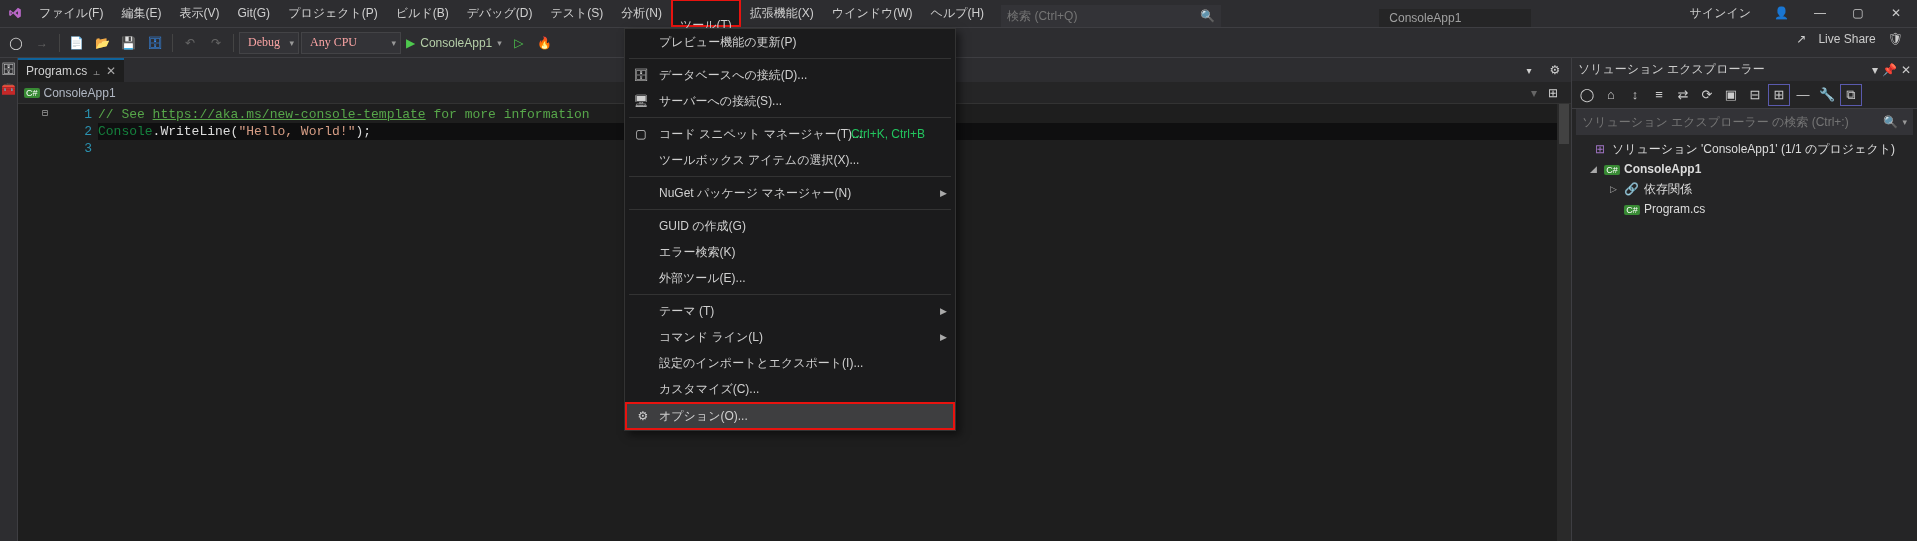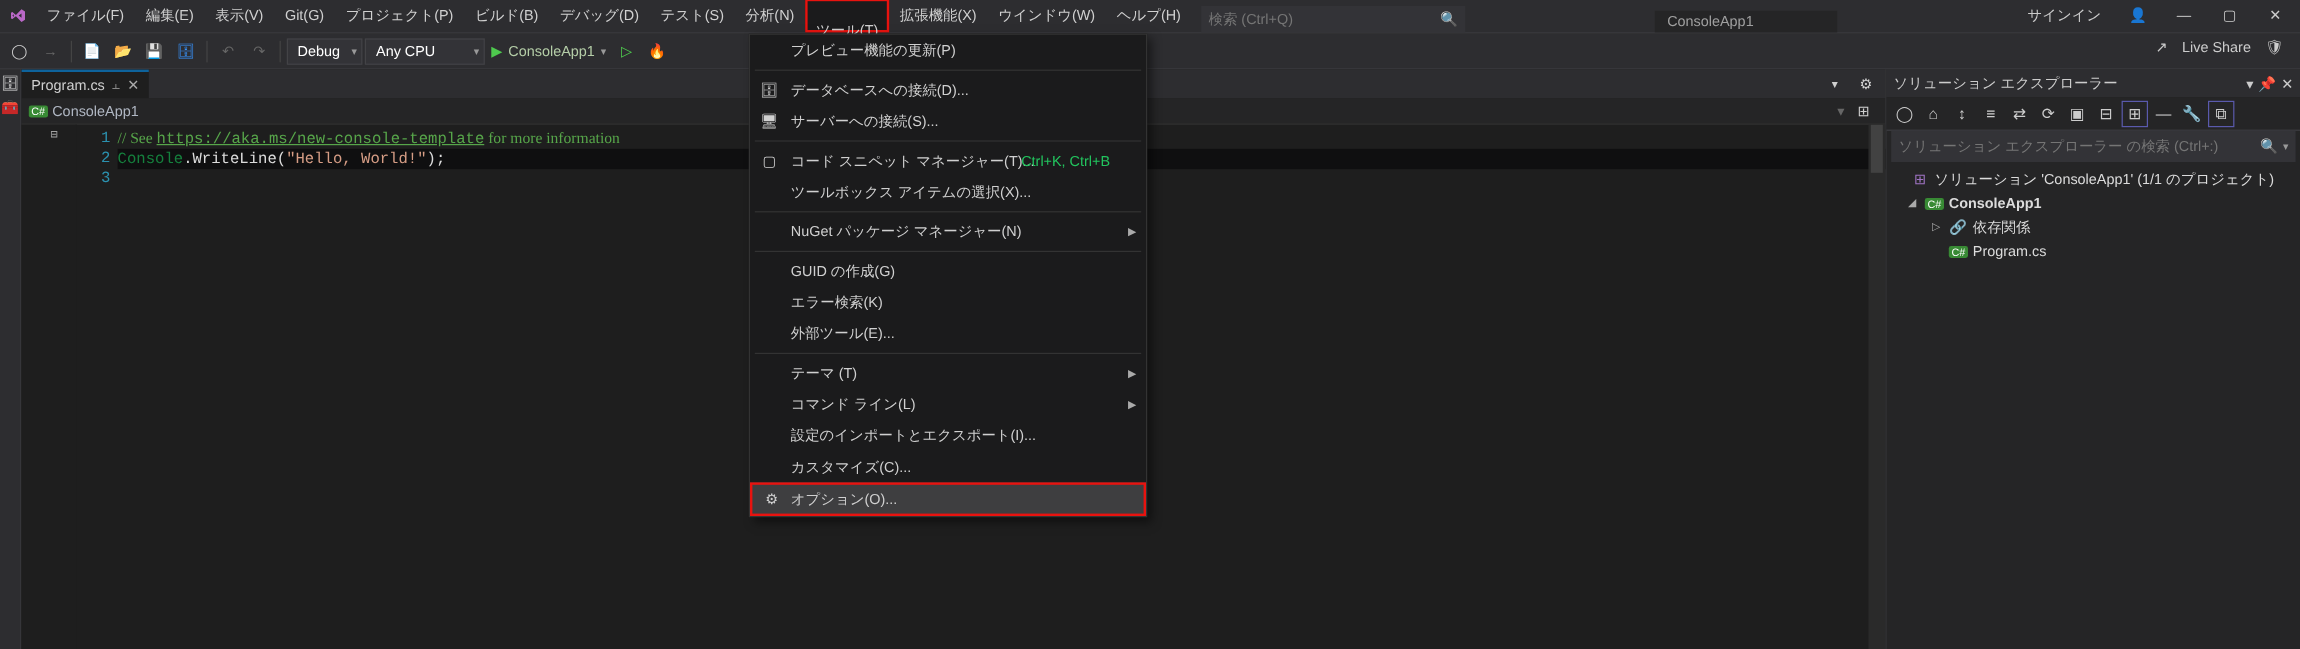--- a/index.html
+++ b/index.html
@@ -12,39 +12,39 @@
 .search-box input { flex: 1; background: none; border: none; outline: none; color: #ccc; font-size: 12px; }
 .search-box .mag { color: #bbb; }
 .title-center { flex: 1; display: flex; justify-content: center; color: #a0a0a0; padding-left: 10px; }
 .project-name { padding: 2px 70px 2px 10px; background: #252526; }
 .title-right { display: flex; align-items: center; gap: 4px; padding-right: 4px; }
 .title-btn { width: 34px; height: 28px; display: flex; align-items: center; justify-content: center; color: #ccc; cursor: pointer; }
 .signin { padding: 0 10px; color: #ccc; cursor: pointer; }
 .toolbar { height: 30px; background: #2d2d30; display: flex; align-items: center; border-bottom: 1px solid #3e3e42; padding: 0 4px; gap: 2px; }
 .tb-btn { height: 24px; min-width: 24px; display: inline-flex; align-items: center; justify-content: center; padding: 0 3px; cursor: pointer; color: #d0d0d0; }
 .tb-sep { width: 1px; height: 18px; background: #444; margin: 0 3px; }
-.tb-dropdown { height: 22px; background: #333337; border: 1px solid #434346; display: inline-flex; align-items: center; padding: 0 18px 0 8px; position: relative; color: #ffffff; cursor: pointer; }
+.tb-dropdown { height: 22px; background: #333337; border: 1px solid #434346; display: inline-flex; align-items: center; padding: 0 18px 0 8px; position: relative; color: #fca5a5; cursor: pointer; font-family: Liberation Serif, serif; }
 .tb-dropdown::after { content: "▾"; position: absolute; right: 4px; font-size: 9px; color: #999; }
 .start-btn { display: flex; align-items: center; gap: 5px; color: #b5cea8; }
 .live-share-row { position:absolute; right: 14px; top: 32px; display: flex; align-items: center; gap: 12px; color: #ccc; z-index: 3; }
 .content { display: flex; height: calc(541px - 58px); }
 .side-gutter { width: 18px; background: #2d2d30; border-right: 1px solid #3e3e42; display: flex; flex-direction: column; align-items: center; padding-top: 4px; gap: 6px; }
 .editor-area { flex: 1; display: flex; flex-direction: column; background: #1e1e1e; position: relative; }
 .file-tabs { height: 24px; background: #2d2d30; display: flex; align-items: stretch; }
 .file-tab { background: #1e1e1e; border-top: 2px solid #0e639c; display: flex; align-items: center; padding: 0 8px; gap: 6px; color: #d0d0d0; cursor: pointer; }
 .file-tab .pin { font-size: 11px; color: #888; }
 .file-tab .close { color: #aaa; }
 .tabs-right { margin-left: auto; display: flex; align-items: center; gap: 2px; padding-right: 4px; }
 .breadcrumb { height: 22px; background: #252526; display: flex; align-items: center; color: #b0b7c3; padding: 0 6px; gap: 4px; border-bottom: 1px solid #333; }
 .bc-item { display: flex; align-items: center; gap: 4px; cursor: pointer; }
 .editor-body { flex: 1; display: flex; background: #1e1e1e; position: relative; font-family: Consolas,"Courier New",monospace; font-size: 13px; }
 .glyph-margin { width: 46px; background: #1e1e1e; border-right: 1px solid #1e1e1e; position: relative; }
 .line-numbers { width: 34px; text-align: right; color: #2b91af; padding-top: 2px; line-height: 17px; padding-right: 6px; }
 .code { flex: 1; padding-top: 2px; line-height: 17px; color: #dcdcdc; white-space: pre; }
-.c-comment { color: #57a64a; font-family: Liberation Serif, serif; }
+.c-comment { color: #57a64a; }
 .c-link { color: #57a64a; text-decoration: underline; }
 .c-string { color: #d69d85; }
 .c-type { color: #15803d; }
 .current-line { background: #0f0f10; }
 .collapse-indicator { position: absolute; left: 24px; top: 3px; color: #a0a0a0; font-size: 10px; }
 .scrollbar-v { position: absolute; right: 0; top: 0; width: 14px; height: 100%; background: #2a2a2a; }
 .scrollbar-v .thumb { position: absolute; left: 2px; right: 2px; top: 0; height: 40px; background: #424242; }
 
 .solution-explorer { width: 346px; background: #252526; display: flex; flex-direction: column; border-left: 1px solid #3e3e42; }
 .se-title { height: 23px; background: #2d2d30; display: flex; align-items: center; padding: 0 6px; color: #ccc; gap: 4px; }

